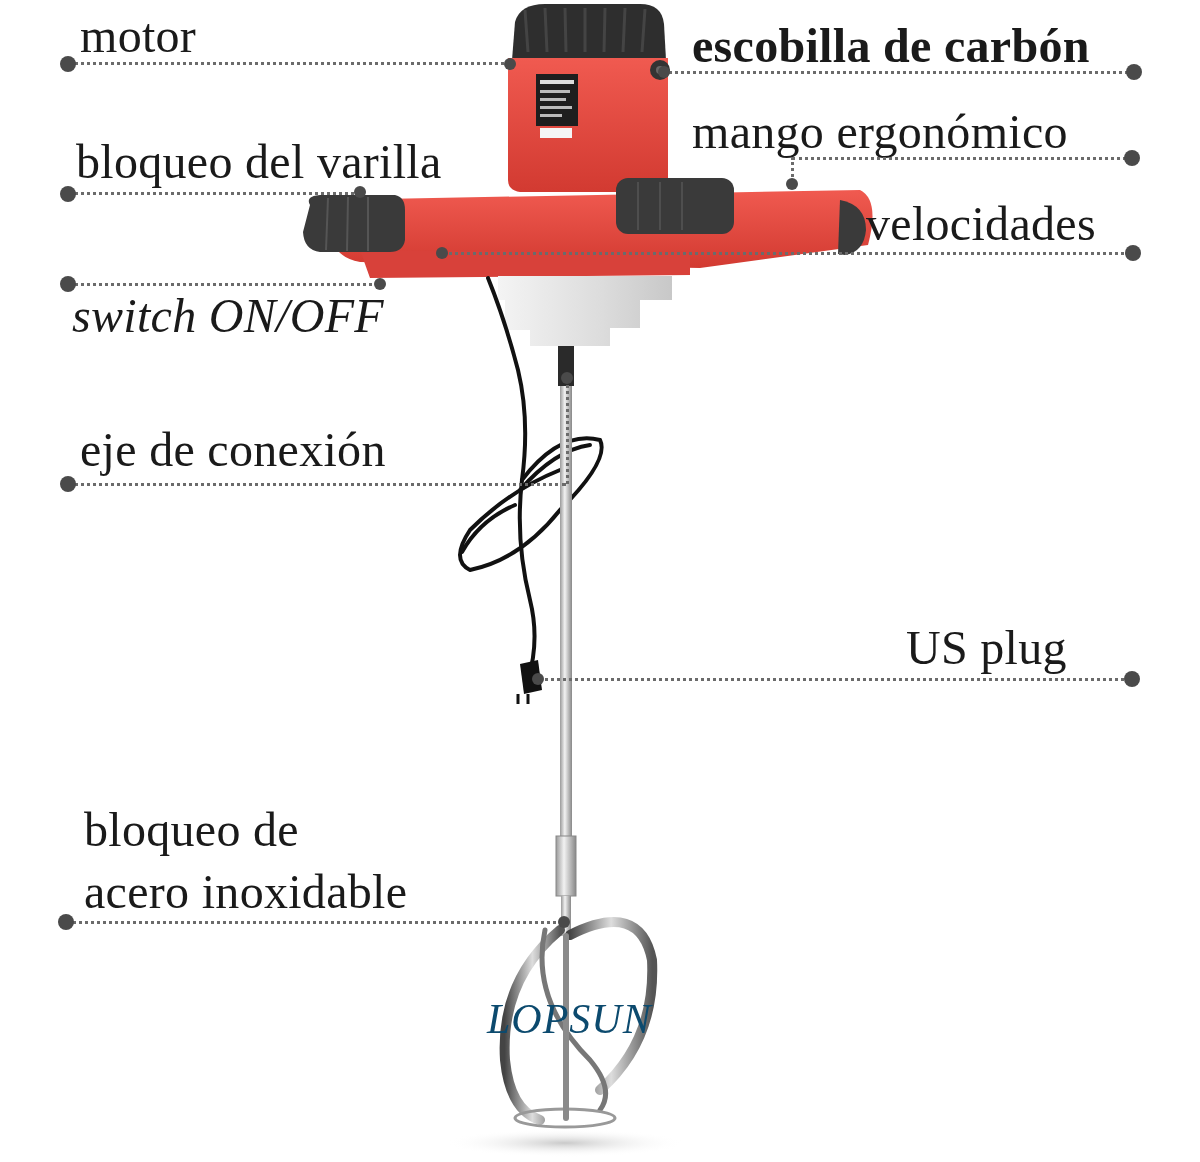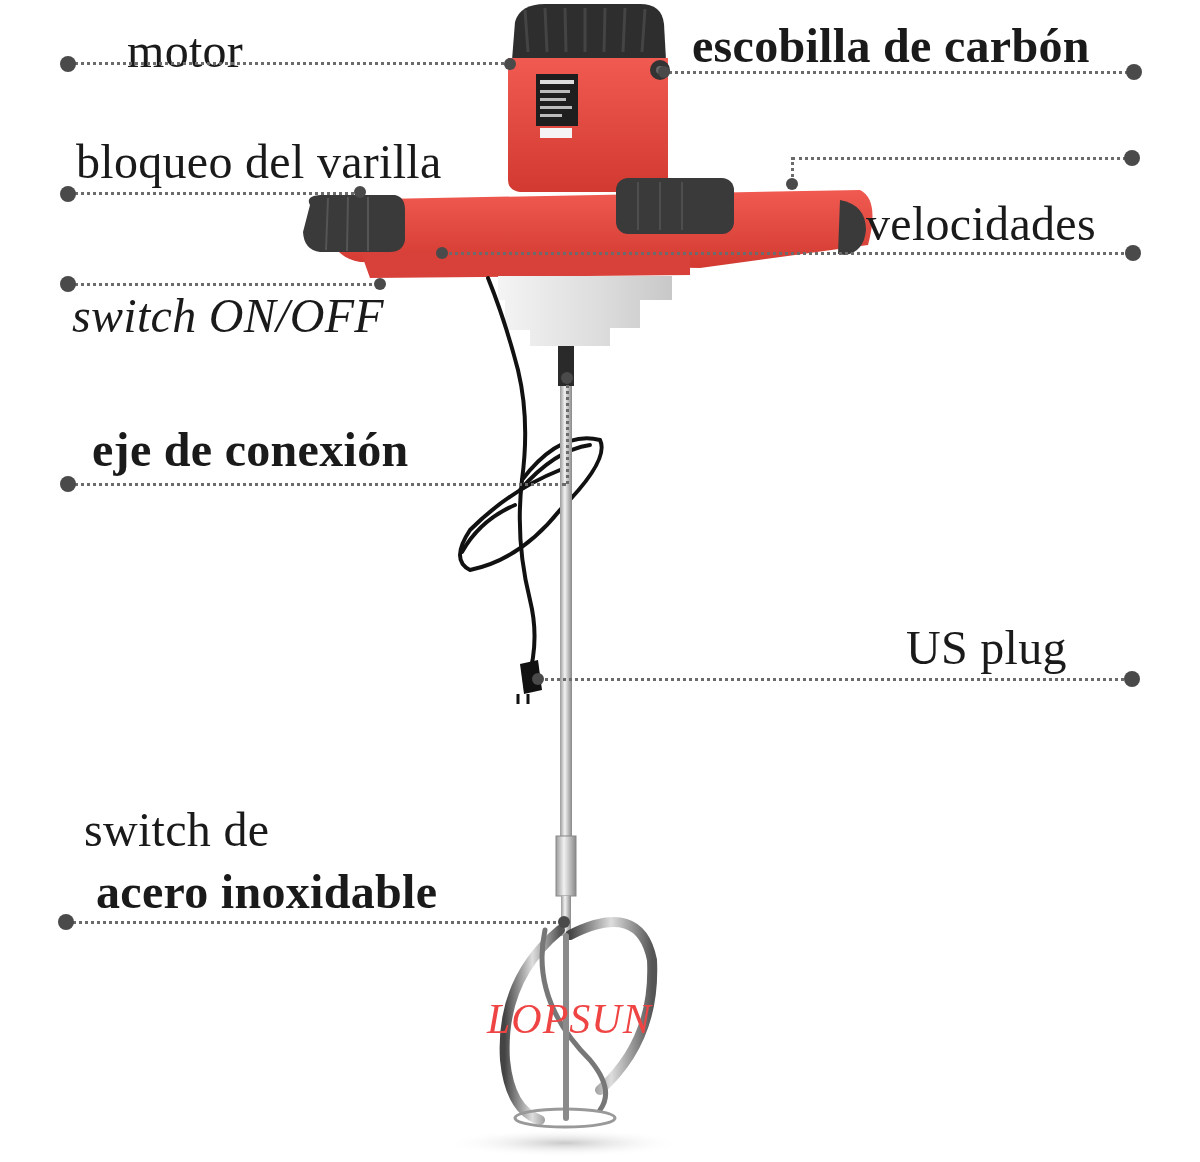--- a/index.html
+++ b/index.html
@@ -4,21 +4,21 @@
 <style>
   html, body { margin: 0; padding: 0; background: #ffffff; }
   body { width: 1200px; height: 1162px; position: relative; overflow: hidden; font-family: "Liberation Serif", "DejaVu Serif", serif; }
   .stage { position: absolute; left: 0; top: 0; width: 1200px; height: 1162px; }
   .label { position: absolute; color: #1a1a1a; font-size: 48px; line-height: 1; white-space: nowrap; letter-spacing: 0.3px; }
   .leader { position: absolute; height: 0; border-top: 3px dotted #6b6b6b; }
   .dot { position: absolute; width: 16px; height: 16px; border-radius: 50%; background: #4a4a4a; margin-left: -8px; margin-top: -8px; }
   .dot.small { width: 12px; height: 12px; margin-left: -6px; margin-top: -6px; }
   .vleader { position: absolute; width: 0; border-left: 3px dotted #6b6b6b; }
   svg.art { position: absolute; left: 0; top: 0; }
-  .brand { position: absolute; font-style: italic; font-size: 42px; color: #ef4444; letter-spacing: 1px; font-family: "Liberation Serif", serif; }
+  .brand { position: absolute; font-style: italic; font-size: 42px; color: #0c4a6e; letter-spacing: 1px; font-family: "Liberation Serif", serif; }
 </style>
 </head>
 <body>
 
 <div class="stage">
 
   <svg class="art" width="1200" height="1162" viewBox="0 0 1200 1162">
     <defs>
       <linearGradient id="redg" x1="0" y1="0" x2="0" y2="1">
         <stop offset="0" stop-color="#f05a50"></stop>
@@ -105,60 +105,61 @@
       <path d="M560 930 Q500 980 505 1060 Q510 1110 540 1120" stroke="url(#paddleg)" stroke-width="10"></path>
       <path d="M570 935 Q640 900 652 960 Q656 1040 600 1090" stroke="url(#paddleg)" stroke-width="10"></path>
       <path d="M545 930 Q530 1000 590 1060 Q615 1090 600 1110" stroke="#777" stroke-width="5"></path>
       <ellipse cx="565" cy="1118" rx="50" ry="9" stroke="#999" stroke-width="3"></ellipse>
       <line x1="566" y1="936" x2="566" y2="1118" stroke="#8a8a8a" stroke-width="6"></line>
     </g>
   </svg>
 
   <div class="brand" style="left:487px; top:995px;">LOPSUN</div>
 
-  <div class="label" style="left:80px; top:27px;margin-left:47px;">motor</div>
+  <div class="label" style="left:80px; top:12px;">motor</div>
   <div class="leader" style="left:68px; top:62px; width:442px;"></div>
   <div class="dot" style="left:68px; top:64px;"></div>
   <div class="dot small" style="left:510px; top:64px;"></div>
 
   <div class="label" style="left:692px; top:22px;font-weight:bold;">escobilla de carbón</div>
   <div class="leader" style="left:664px; top:71px; width:470px;"></div>
   <div class="dot small" style="left:664px; top:72px;"></div>
   <div class="dot" style="left:1134px; top:72px;"></div>
 
+  <div class="label" style="left:692px; top:108px;">mango ergonómico</div>
   <div class="leader" style="left:792px; top:157px; width:340px;"></div>
   <div class="vleader" style="left:791px; top:157px; height:26px;"></div>
   <div class="dot small" style="left:792px; top:184px;"></div>
   <div class="dot" style="left:1132px; top:158px;"></div>
 
   <div class="label" style="left:76px; top:138px;">bloqueo del varilla</div>
   <div class="leader" style="left:68px; top:192px; width:292px;"></div>
   <div class="dot" style="left:68px; top:194px;"></div>
   <div class="dot small" style="left:360px; top:192px;"></div>
 
   <div class="label" style="left:866px; top:200px;text-align:center;">velocidades</div>
   <div class="leader" style="left:442px; top:252px; width:690px;"></div>
   <div class="dot small" style="left:442px; top:253px;"></div>
   <div class="dot" style="left:1133px; top:253px;"></div>
 
   <div class="leader" style="left:68px; top:283px; width:312px;"></div>
   <div class="dot" style="left:68px; top:284px;"></div>
   <div class="dot small" style="left:380px; top:284px;"></div>
   <div class="label" style="left:72px; top:292px;font-style:italic;">switch ON/OFF</div>
 
-  <div class="label" style="left:92px; top:426px;font-weight:bold;">eje de conexión</div>
+  <div class="label" style="left:80px; top:426px;">eje de conexión</div>
   <div class="leader" style="left:68px; top:483px; width:498px;"></div>
   <div class="vleader" style="left:566px; top:378px; height:106px;"></div>
   <div class="dot" style="left:68px; top:484px;"></div>
   <div class="dot small" style="left:567px; top:378px;"></div>
 
   <div class="label" style="left:906px; top:624px;text-align:center;">US plug</div>
   <div class="leader" style="left:538px; top:678px; width:594px;"></div>
   <div class="dot small" style="left:538px; top:679px;"></div>
   <div class="dot" style="left:1132px; top:679px;"></div>
 
-  <div class="label" style="left:84px; top:806px;">switch de</div>
-  <div class="label" style="left:96px; top:868px;font-weight:bold;">acero inoxidable</div>
+  <div class="label" style="left:84px; top:806px;">bloqueo de</div>
+  <div class="label" style="left:84px; top:868px;">acero inoxidable</div>
   <div class="leader" style="left:66px; top:921px; width:498px;"></div>
   <div class="dot" style="left:66px; top:922px;"></div>
   <div class="dot small" style="left:564px; top:922px;"></div>
 
 </div>
 
 </body></html>

